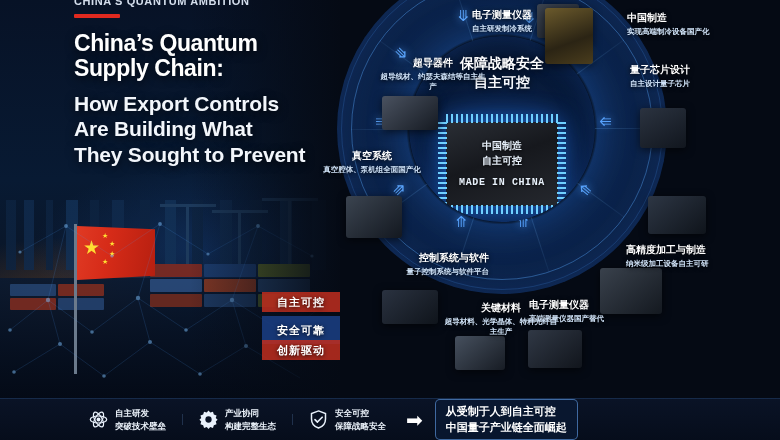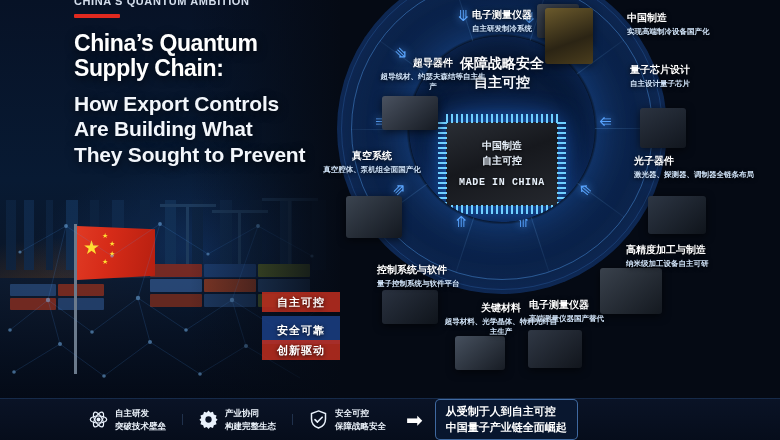--- a/index.html
+++ b/index.html
@@ -358,41 +358,37 @@
   <div class="seg-label lft" style="left:627px; top:12px; width:116px;">
     <div class="t">中国制造</div>
     <div class="d">实现高端制冷设备国产化</div>
   </div>
 
   <div class="seg-label lft" style="left:630px; top:64px; width:116px;">
     <div class="t">量子芯片设计</div>
     <div class="d">自主设计量子芯片</div>
   </div>
 
-  <div class="seg-label lft" style="left:634px; top:155px; width:120px;">
-    <div class="t">光子器件</div>
-    <div class="d">激光器、探测器、调制器全链条布局</div>
-  </div>
 
   <div class="seg-label lft" style="left:626px; top:244px; width:118px;">
     <div class="t">高精度加工与制造</div>
     <div class="d">纳米级加工设备自主可研</div>
   </div>
 
   <div class="seg-label lft" style="left:529px; top:299px; width:104px;">
     <div class="t">电子测量仪器</div>
     <div class="d">高端测量仪器国产替代</div>
   </div>
 
   <div class="seg-label ctr" style="left:444px; top:302px; width:114px;">
     <div class="t">关键材料</div>
     <div class="d">超导材料、光学晶体、特种光纤自主生产</div>
   </div>
 
-  <div class="seg-label lft" style="left:377px; top:264px; width:112px;">
+  <div class="seg-label lft" style="left:377px; top:252px; width:112px;text-align:right;">
     <div class="t">控制系统与软件</div>
     <div class="d">量子控制系统与软件平台</div>
   </div>
 
   <div class="seg-label ctr" style="left:318px; top:150px; width:108px;">
     <div class="t">真空系统</div>
     <div class="d">真空腔体、泵机组全面国产化</div>
   </div>
 
   <div class="seg-label ctr" style="left:380px; top:57px; width:106px;">

